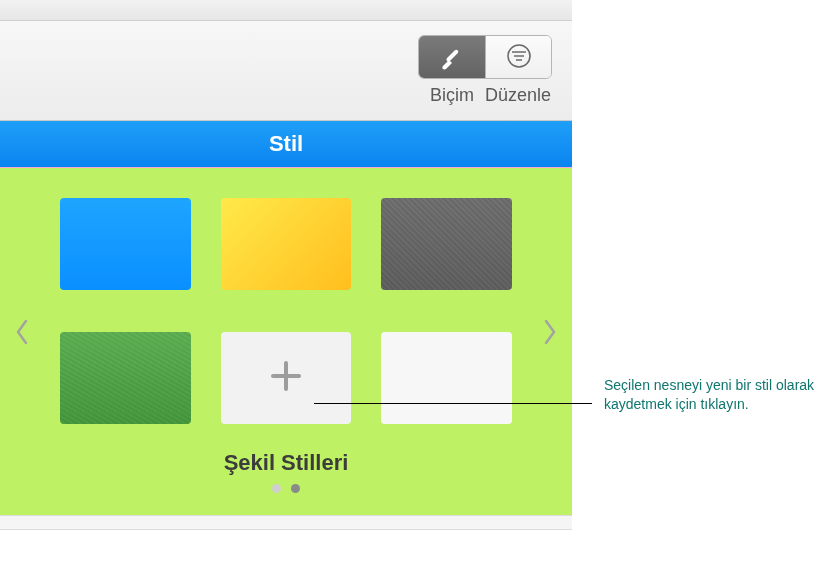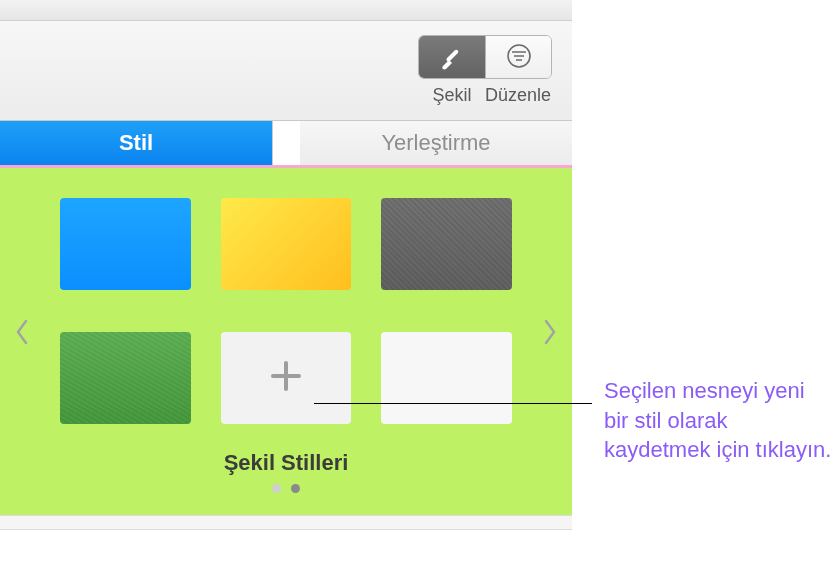--- a/index.html
+++ b/index.html
@@ -56,21 +56,21 @@
     .toolbar-label {
       margin-top: 6px;
       font-size: 18px;
       color: #5a5a5a;
       text-align: center;
     }
     
     .tabs {
       display: flex;
       height: 47px;
-      border-bottom: 3px solid #f9a8d4;
+      border-bottom: 1px solid #f9a8d4;
       gap: 27px;
     }
     .tab {
       flex: 1;
       display: flex;
       align-items: center;
       justify-content: center;
       font-size: 22px;
       font-weight: 500;
       border-right: 1px solid #c9c9c9;
@@ -162,23 +162,23 @@
       border-bottom: 1px solid #dcdcdc;
     }
     
     .callout-line {
       position: absolute;
       height: 1px;
       background: #000;
     }
     .callout-text {
       position: absolute;
-      font-size: 22px;
+      font-size: 14px;
       line-height: 1.35;
-      color: #8b5cf6;
+      color: #0f766e;
       width: 230px;
     }
   </style>
 </head>
 <body>
 
 <div class="panel">
 
   <div class="window-top"></div>
 
@@ -200,32 +200,29 @@
             <svg width="28" height="28" viewBox="0 0 28 28" fill="none" stroke="#6a6a6a" stroke-width="1.6">
               <circle cx="14" cy="14" r="11"></circle>
               <line x1="7" y1="10" x2="21" y2="10"></line>
               <line x1="9" y1="14" x2="19" y2="14"></line>
               <line x1="11" y1="18" x2="17" y2="18"></line>
             </svg>
           </span>
         </button>
       </div>
       <div style="display:flex; width:132px;">
-        <span class="toolbar-label" style="flex:1">Şekil</span>
+        <span class="toolbar-label" style="flex:1">Biçim</span>
         <span class="toolbar-label" style="flex:1">Düzenle</span>
       </div>
     </div>
   </div>
 
   <div class="tabs">
     <div class="tab active">
       <span>Stil</span>
-    </div>
-    <div class="tab">
-      <span>Yerleştirme</span>
     </div>
   </div>
 
   <div class="styles-area">
 
     <div class="nav-arrow left">
       <span>
         <svg width="16" height="28" viewBox="0 0 16 28">
             <path d="M12 3 L4 14 L12 25" fill="none" stroke="#a3a3a3" stroke-width="2.5" stroke-linecap="round" stroke-linejoin="round"></path>
           </svg>

